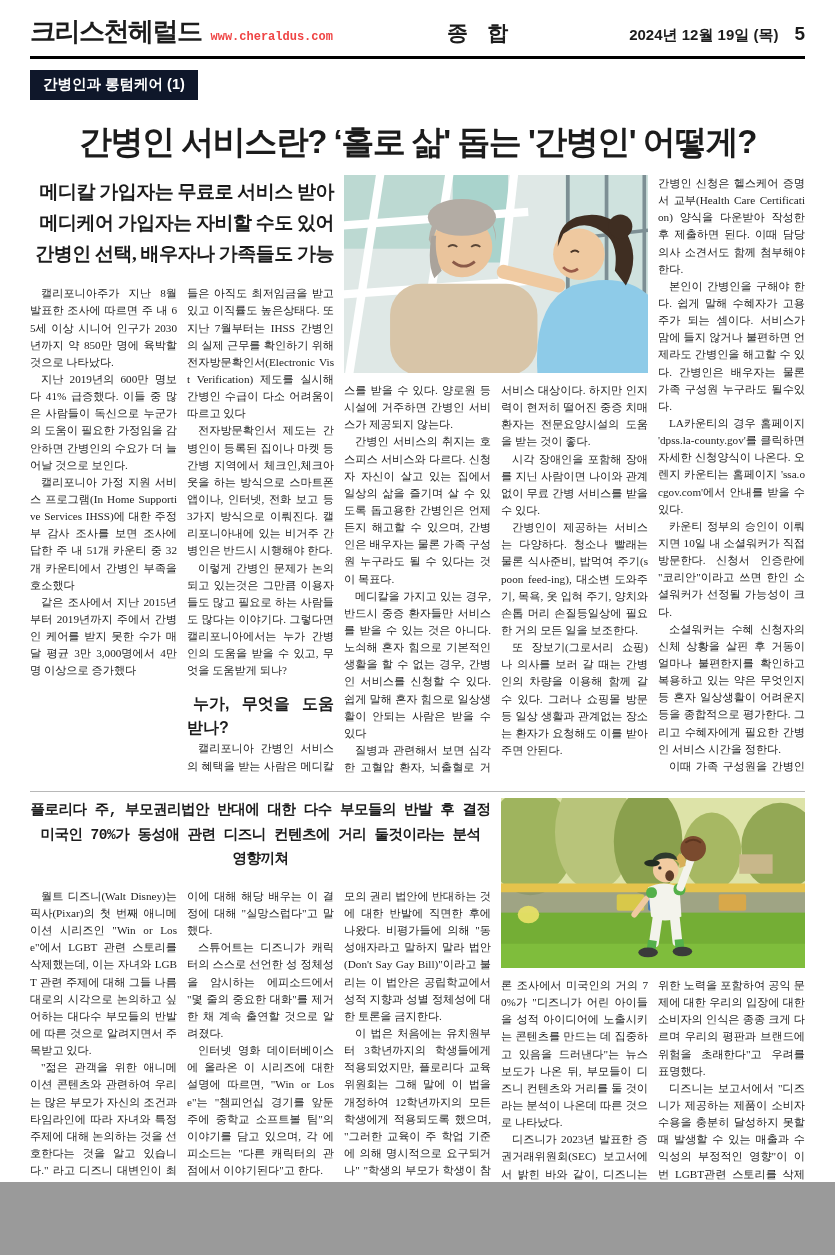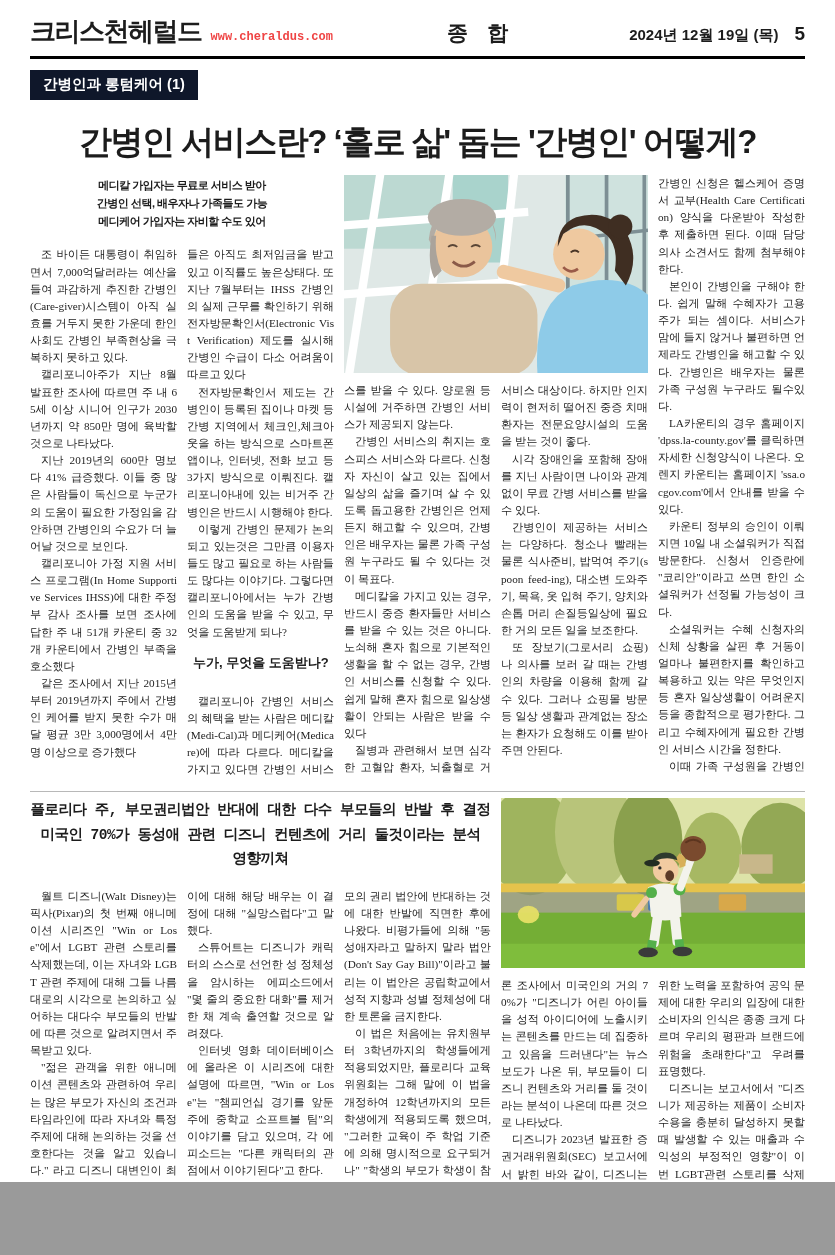--- a/index.html
+++ b/index.html
@@ -19,28 +19,28 @@
   .pageno { font-family:"Liberation Sans",sans-serif; font-size:19px; font-weight:600; }
   
   .kicker { display:inline-block; background:#0f172a; color:#fff; font-family:"Liberation Sans",sans-serif;
     font-weight:bold; font-size:14.5px; padding:5px 13px 6px; margin-top:11px; }
   
   .a1-headline { text-align:center; font-family:"Liberation Sans",sans-serif; font-weight:900;
     font-size:33px; letter-spacing:-1.5px; margin:20px 0 10px; }
   .a1-body { display:flex; gap:10px; height:600px; overflow:hidden; margin-top:6px; }
   .grp2 { width:304px; flex:none; display:flex; flex-direction:column; }
   .colnarrow { width:147px; flex:none; }
-  .a1-subheads { text-align:center; font-family:Liberation Sans, sans-serif; font-weight:bold;
-    font-size:11px; line-height:1.62; margin:2px 0 16px; letter-spacing:-0.5px; }
+  .a1-subheads { text-align:right; font-family:Liberation Serif, serif; font-weight:bold;
+    font-size:19px; line-height:1.62; margin:2px 0 16px; letter-spacing:-0.5px; }
   .two-col { display:flex; gap:10px; }
   .col { width:147px; flex:none; font-size:11.2px; line-height:1.53; text-align:justify; word-break:break-all; }
   .col p { margin:0; text-indent:11px; }
   .cont .plist:first-child p:first-child { text-indent:0; }
-  .inline-subhead { font-family:"Liberation Sans",sans-serif; font-weight:bold; font-size:13px;
-    margin:12px 0 20px; text-indent:6px; }
+  .inline-subhead { font-family:"Liberation Sans",sans-serif; font-weight:bold; font-size:16px;
+    margin:12px 0 0; text-indent:6px; }
   .photo-frame { width:100%; display:block; margin-bottom:9px; }
   .photo1 { height:212px; }
   .photo2 { height:170px; }
   .photo-frame svg { width:100%; height:100%; display:block; }
   
   .article-sep { border:none; border-top:1px solid #b8b8b8; margin:16px 0 6px; }
   
   .a2-headline { text-align:center; font-family:"Liberation Sans",sans-serif; font-weight:900;
     font-size:29px; letter-spacing:-1.5px; margin:14px 0 14px; }
   .a2-body { display:flex; gap:10px; height:412px; overflow:hidden; }
@@ -70,27 +70,26 @@
   <div class="kicker">간병인과 롱텀케어 (1)</div>
 
   
   <h1 class="a1-headline">간병인 서비스란?  ‘홀로 삶' 돕는 '간병인' 어떻게?</h1>
 
   <div class="a1-body">
 
     <div class="grp2">
       <div class="a1-subheads">
         <div>메디칼 가입자는 무료로 서비스 받아</div>
+        <div>메디케어 가입자는 자비할 수도 있어</div>
         <div>간병인 선택, 배우자나 가족들도 가능</div>
-        <div>메디케어 가입자는 자비할 수도 있어</div>
       </div>
       <div class="two-col">
         <div class="col">
           <div class="plist">
-              <p>조 바이든 대통령이 취임하면서 7,000억달러라는 예산을 들여 과감하게 추진한 간병인(Care-giver)시스템이 아직 실효를 거두지 못한 가운데 한인사회도 간병인 부족현상을 극복하지 못하고 있다.</p>
               <p>캘리포니아주가 지난 8월 발표한 조사에 따르면 주 내 65세 이상 시니어 인구가 2030년까지 약 850만 명에 육박할 것으로 나타났다.</p>
               <p>지난 2019년의 600만 명보다 41% 급증했다. 이들 중 많은 사람들이 독신으로 누군가의 도움이 필요한 가정임을 감안하면 간병인의 수요가 더 늘어날 것으로 보인다.</p>
               <p>캘리포니아 가정 지원 서비스 프로그램(In Home Supportive Services IHSS)에 대한 주정부 감사 조사를 보면 조사에 답한 주 내 51개 카운티 중 32개 카운티에서 간병인 부족을 호소했다</p>
               <p>같은 조사에서 지난 2015년부터 2019년까지 주에서 간병인 케어를 받지 못한 수가 매달 평균 3만 3,000명에서 4만 명 이상으로 증가했다</p>
             </div>
         </div>
         <div class="col cont">
           <div class="plist">
               <p>들은 아직도 최저임금을 받고 있고 이직률도 높은상태다. 또 지난 7월부터는 IHSS 간병인의 실제 근무를 확인하기 위해 전자방문확인서(Electronic Vist Verification) 제도를 실시해 간병인 수급이 다소 어려움이 따르고 있다</p>
               <p>전자방문확인서 제도는 간병인이 등록된 집이나 마켓 등 간병 지역에서 체크인,체크아웃을 하는 방식으로 스마트폰 앱이나, 인터넷, 전화 보고 등 3가지 방식으로 이뤄진다. 캘리포니아내에 있는 비거주 간병인은 반드시 시행해야 한다.</p>

